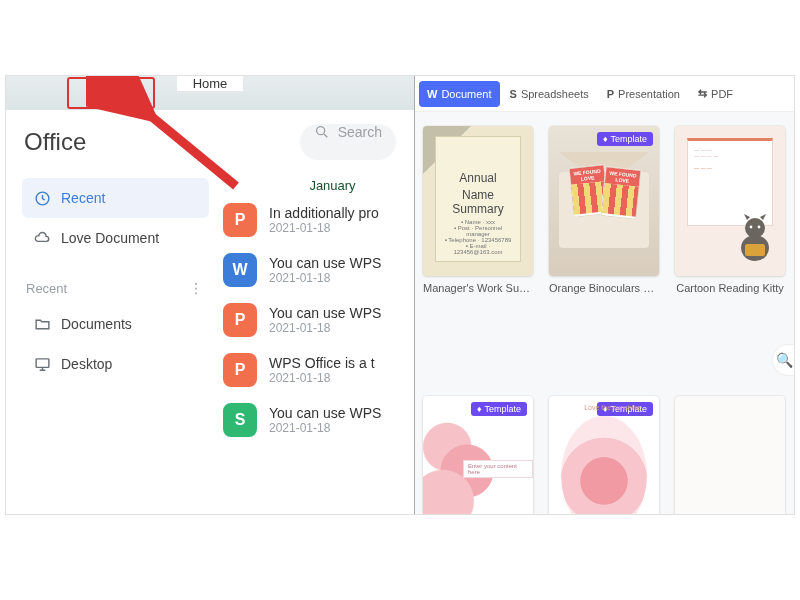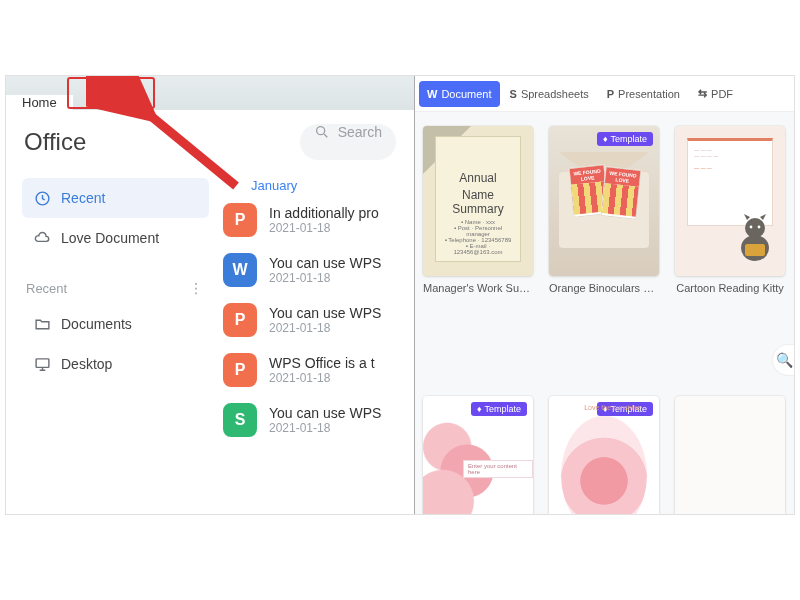--- a/index.html
+++ b/index.html
@@ -2,39 +2,39 @@
 <html><head>
 <meta charset="utf-8">
 <style>
   * { box-sizing: border-box; margin: 0; padding: 0; }
   html, body { width: 800px; height: 600px; font-family: -apple-system, "Segoe UI", Arial, sans-serif; overflow: hidden; background: #fff; }
   .frame { position: relative; width: 800px; height: 600px; }
   .inner { position: absolute; left: 5px; top: 75px; width: 790px; height: 440px; border: 1px solid #e0e0e0; background: #fff; overflow: hidden; }
   .left-pane { position: absolute; left: 0; top: 0; width: 408px; height: 100%; }
   .right-pane { position: absolute; left: 408px; top: 0; width: 382px; height: 100%; border-left: 1px solid #aaa; background: #f7f8fa; }
   
-  .tabbar { height: 34px; background: linear-gradient(#e7edef,#dde4e6); display: flex; align-items: flex-end; font-size: 13px; color: #333; }
+  .tabbar { height: 34px; background: linear-gradient(#e7edef,#dde4e6); display: flex; align-items: center; font-size: 13px; color: #333; flex-direction: column; }
   .tabbar .tab { padding: 0 16px; display: flex; align-items: center; background: #fff; }
   .tabbar .newtab { padding: 0 14px; display: flex; align-items: center; gap: 6px; cursor: pointer; }
   .tabbar .plus { font-size: 14px; color: #666; }
   .newtab-outline { position: absolute; left: 61px; top: 1px; width: 88px; height: 32px; border: 2px solid #d33; border-radius: 3px; pointer-events: none; }
   .title-row { display: flex; align-items: center; padding: 14px 18px 10px 18px; }
   .brand { font-size: 24px; font-weight: 400; color: #404040; }
   .search { margin-left: auto; height: 36px; border-radius: 18px; background: #f3f4f6; display: flex; align-items: flex-start; padding: 0 14px; gap: 8px; color: #9aa0a6; font-size: 14px; }
   .search svg { width: 16px; height: 16px; }
   .body { display: flex; }
   .sidebar { width: 215px; padding: 8px 12px 0 16px; }
   .side-item { display: flex; align-items: center; gap: 10px; height: 40px; padding: 0 12px; border-radius: 6px; font-size: 14px; color: #444; cursor: pointer; }
   .side-item.active { background: #eef3fb; color: #3b7dd8; }
   .side-item svg, .side-item .ico { width: 17px; height: 17px; flex: 0 0 17px; }
   .side-group { margin-top: 16px; }
   .side-group-head { display: flex; align-items: center; font-size: 13px; color: #9aa0a6; padding: 6px 6px 8px 4px; }
   .side-group-head .dots { margin-left: auto; color: #9aa0a6; font-size: 14px; }
   .recent-col { flex: 1; padding-top: 2px; }
-  .month { font-size: 13px; color: #3b82f6; padding: 6px 0 2px 30px; }
+  .month { font-size: 13px; color: #14532d; padding: 6px 0 2px 30px; text-align: center; }
   .doc-row { display: flex; align-items: center; gap: 12px; padding: 8px 0 8px 2px; }
   .doc-ico { width: 34px; height: 34px; border-radius: 8px; display: flex; align-items: center; justify-content: center; color: #fff; font-size: 16px; font-weight: 600; }
   .i-p { background: #f26f4e; } .i-w { background: #3b7dd8; } .i-s { background: #2eb872; }
   .doc-texts { display: flex; flex-direction: column; }
   .doc-title { font-size: 14px; color: #333; white-space: nowrap; overflow: hidden; text-align: center; }
   .doc-date { font-size: 12px; color: #9aa0a6; }
   
   .rtabs { display: flex; align-items: center; height: 36px; background: #fff; padding: 0 4px; font-size: 11px; color: #555; gap: 2px; border-bottom: 1px solid #eee;}
   .rtab { display: flex; align-items: center; gap: 4px; padding: 0 8px; height: 26px; border-radius: 4px; cursor: pointer; white-space: nowrap;}
   .rtab.active { background: #4a6cf7; color: #fff; }

